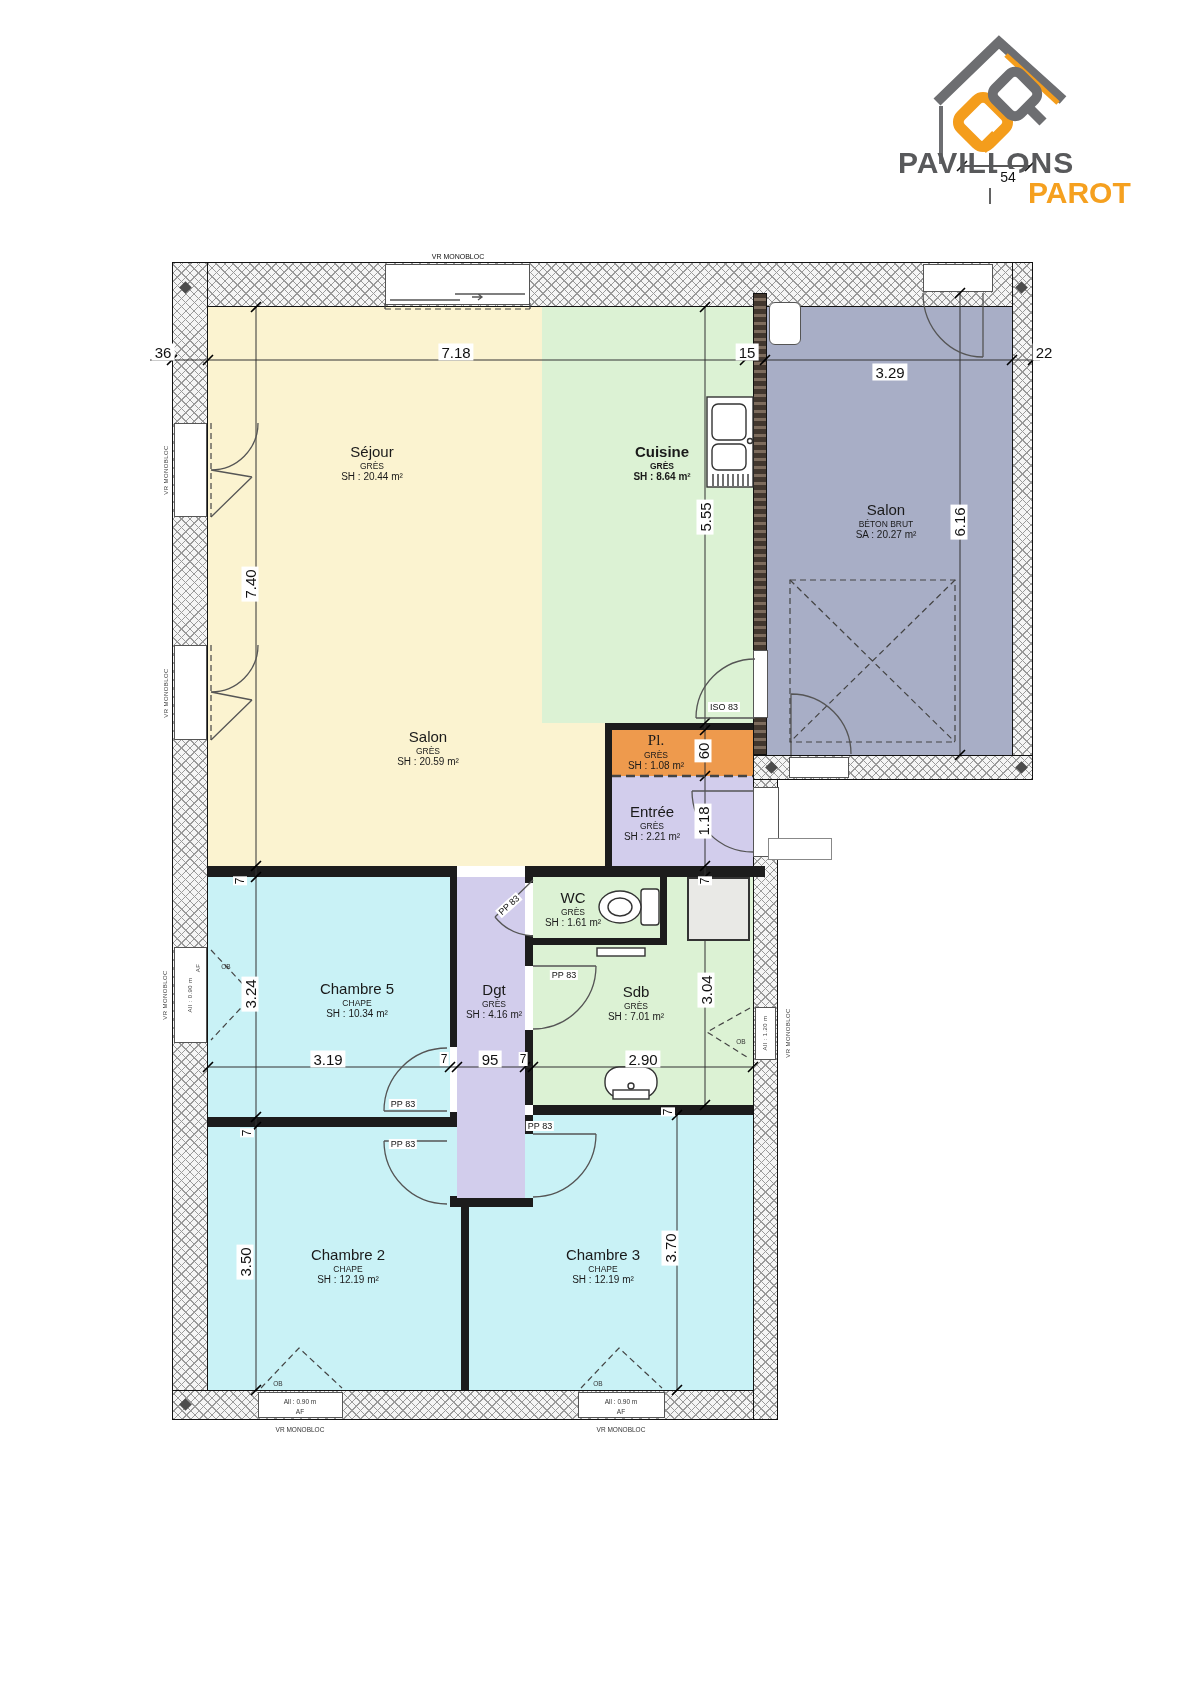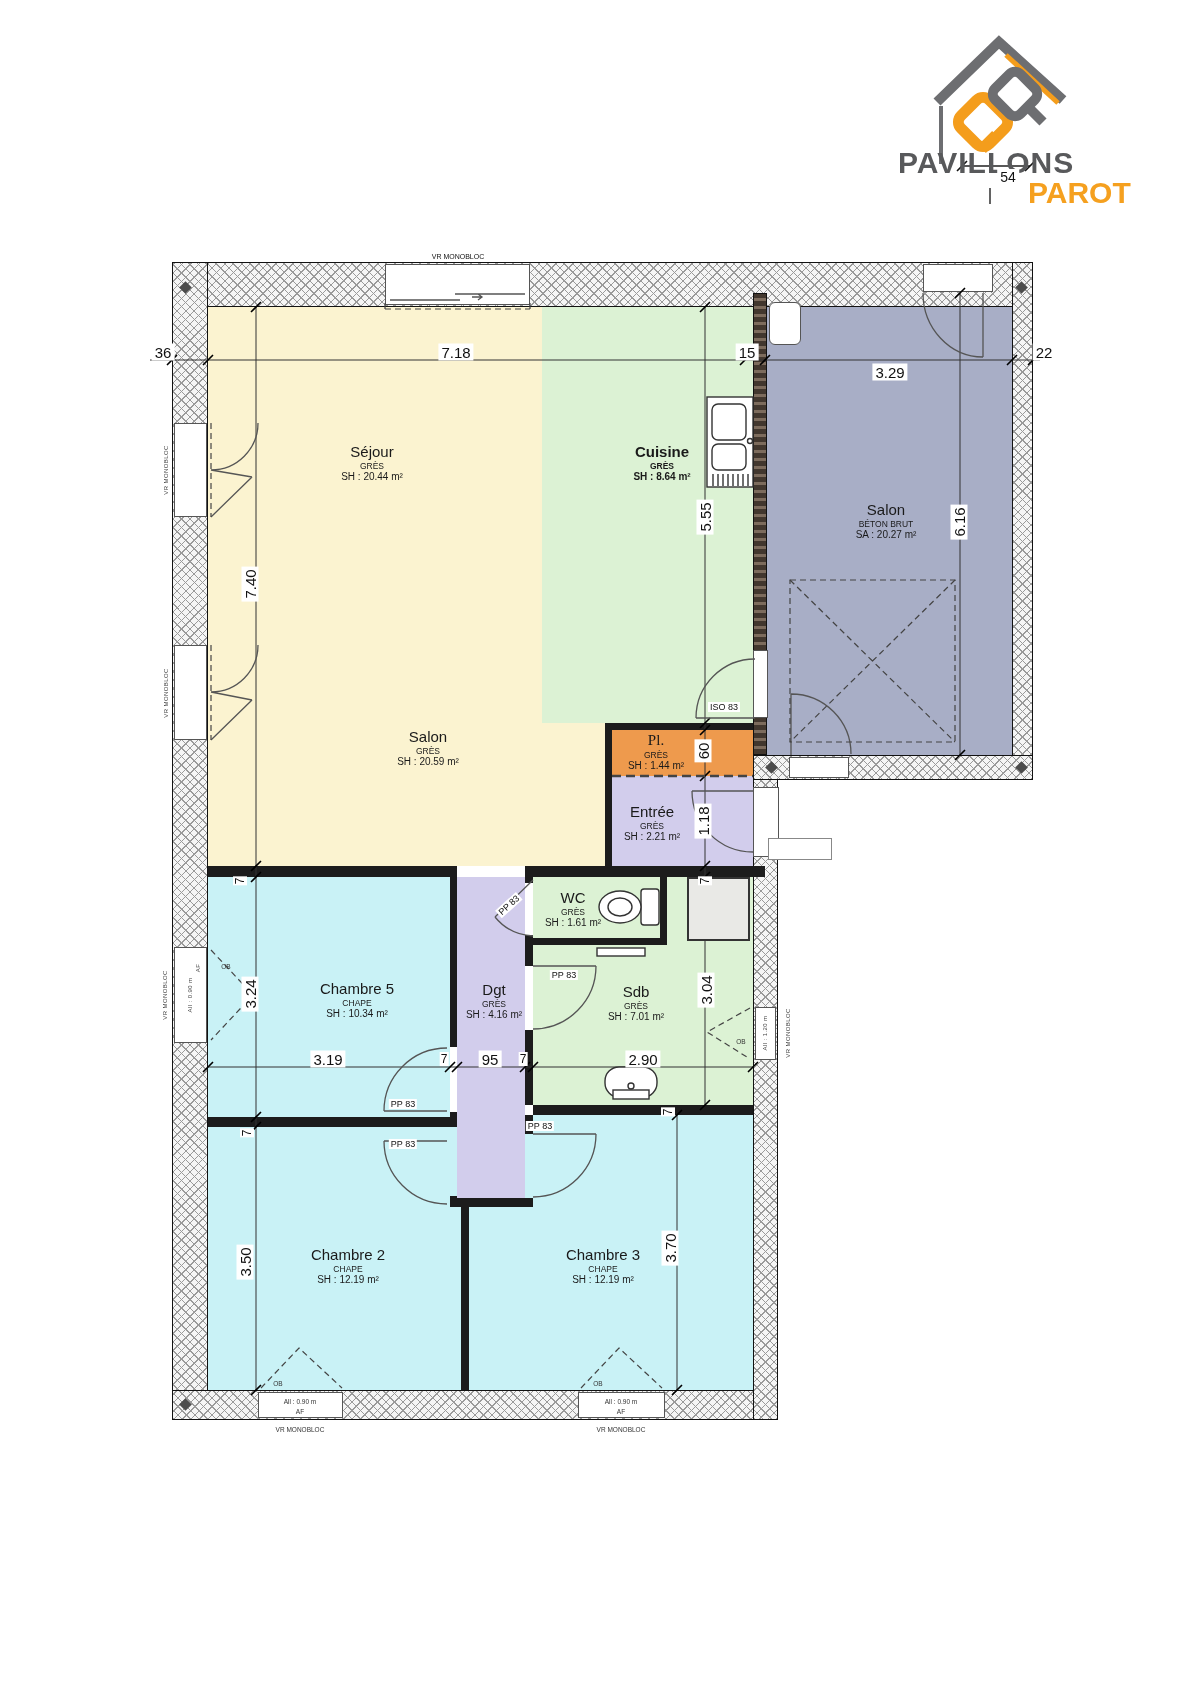--- a/index.html
+++ b/index.html
@@ -212,21 +212,21 @@
     <div class="ra">SA : 20.27 m²</div>
   </div>
   <div class="room-label" style="left:428px;top:748px;">
     <div class="rn">Salon</div>
     <div class="rm">GRÈS</div>
     <div class="ra">SH : 20.59 m²</div>
   </div>
   <div class="room-label sm" style="left:656px;top:752px;">
     <div class="rn">Pl.</div>
     <div class="rm">GRÈS</div>
-    <div class="ra">SH : 1.44 m²</div>
+    <div class="ra">SH : 1.08 m²</div>
   </div>
   <div class="room-label" style="left:652px;top:823px;">
     <div class="rn">Entrée</div>
     <div class="rm">GRÈS</div>
     <div class="ra">SH : 2.21 m²</div>
   </div>
   <div class="room-label" style="left:573px;top:909px;">
     <div class="rn">WC</div>
     <div class="rm">GRÈS</div>
     <div class="ra">SH : 1.61 m²</div>

